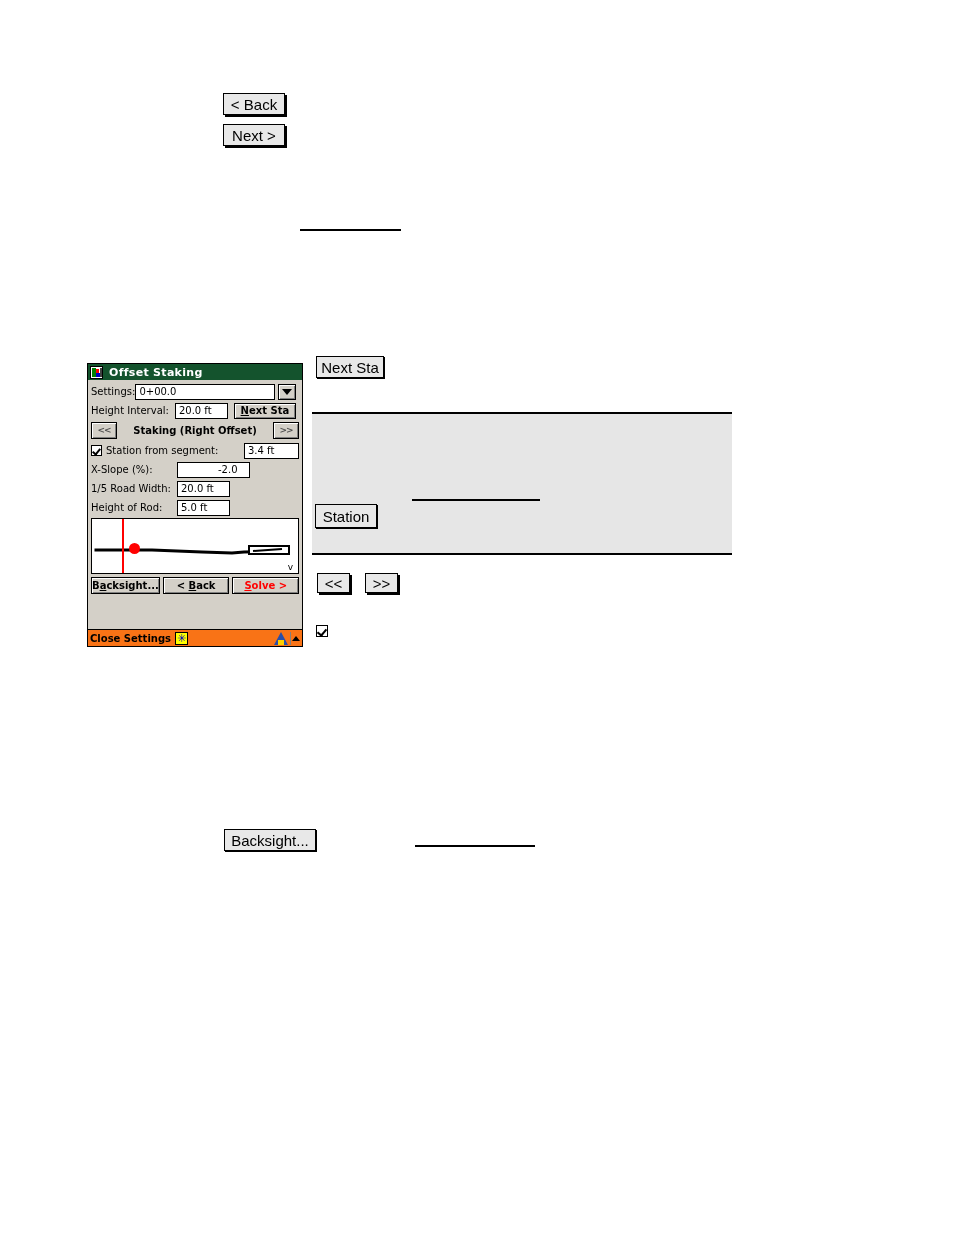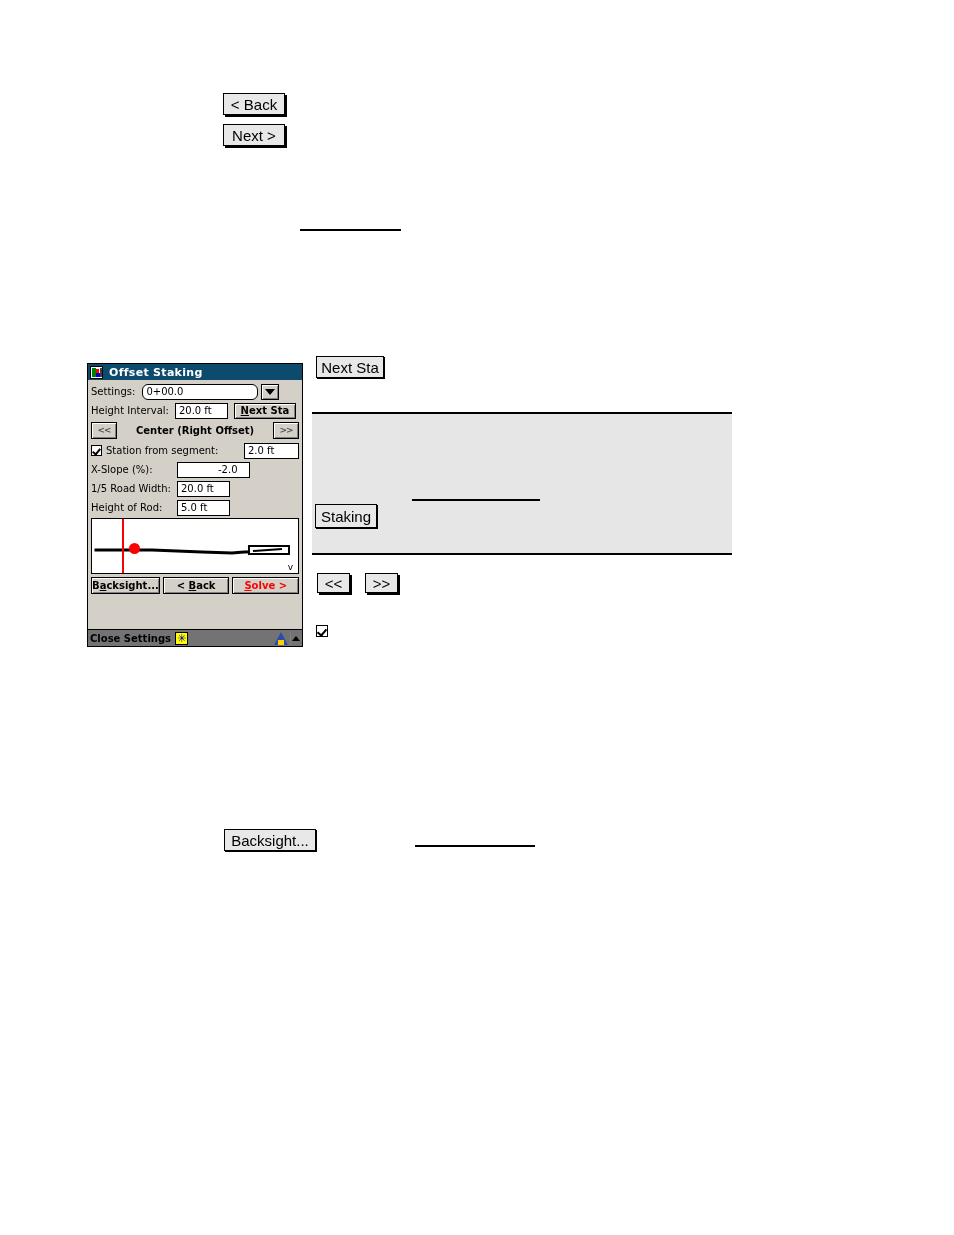--- a/index.html
+++ b/index.html
@@ -84,21 +84,21 @@
     box-sizing: border-box;
     font-family: "DejaVu Sans", sans-serif;
     font-size: 10px;
     color: #000000;
     overflow: hidden;
   }
 
   
   .titlebar {
     height: 16px;
-    background: #0c4a6e;
+    background: #14532d;
     display: flex;
     align-items: center;
     padding-left: 2px;
     box-sizing: border-box;
   }
   .title-icon {
     width: 13px;
     height: 13px;
     background: #ffffff;
     border: 1px solid #000000;
@@ -287,21 +287,21 @@
   .solve { color: #ff0000 !important; }
   .u { text-decoration: underline; }
 
   
   .taskbar {
     position: absolute;
     left: 0;
     bottom: 0;
     width: 100%;
     height: 17px;
-    background: #737373;
+    background: #f97316;
     border-top: 1px solid #000000;
     display: flex;
     align-items: center;
     box-sizing: border-box;
     padding: 0 2px;
   }
   .taskbar-label {
     font-family: "DejaVu Sans", sans-serif;
     font-size: 10px;
     font-weight: bold;
@@ -375,21 +375,21 @@
 
 <div class="rule" style="left:300px; top:229px; width:101px;"></div>
 
 <div class="doc-btn flat" style="left:316px; top:356px; width:68px; height:22px;">
   <span>Next Sta</span>
 </div>
 
 <div class="gray-block" style="left:312px; top:412px; width:420px; height:143px;">
   <div class="rule" style="left:100px; top:85px; width:128px;"></div>
   <div class="doc-btn flat" style="left:2px; top:500px; width:62px; height:24px; position:absolute; top:90px; left:3px;">
-    <span>Staking</span>
+    <span>Station</span>
   </div>
 </div>
 
 <div class="doc-btn" style="left:317px; top:573px; width:33px; height:20px;">
   <span>&lt;&lt;</span>
 </div>
 
 <div class="doc-btn" style="left:365px; top:573px; width:33px; height:20px;">
   <span>&gt;&gt;</span>
 </div>
@@ -411,21 +411,21 @@
         <i class="ti-c"></i>
         <i class="ti-d"></i>
     </div>
     <div class="title-text">Offset Staking</div>
   </div>
 
   <div class="pda-body">
 
     <div class="row">
       <div class="lbl">Settings:</div>
-      <div class="field" style="width:116px; margin-left:7px;border-radius:6px;">
+      <div class="field" style="width:140px; ">
         <span>0+00.0</span>
       </div>
       <div class="ddbtn" style="margin-left:3px;">
         <span></span>
       </div>
     </div>
 
     <div class="row">
       <div class="lbl">Height Interval:</div>
       <div class="field" style="width:53px; margin-left:6px;">
@@ -433,31 +433,31 @@
       </div>
       <div class="pbtn" style="width:62px; margin-left:6px;">
         <span><span class="u">N</span><span>ext Sta</span></span>
       </div>
     </div>
 
     <div class="seg-row">
       <div class="pbtn arrow" style="width:26px; height:17px;">
         <span>&lt;&lt;</span>
       </div>
-      <div class="seg-title">Center (Right Offset)</div>
+      <div class="seg-title">Staking (Right Offset)</div>
       <div class="pbtn arrow" style="width:26px; height:17px;">
         <span>&gt;&gt;</span>
       </div>
     </div>
 
     <div class="row">
       <div class="pchk"></div>
       <div class="lbl">Station from segment:</div>
       <div class="field" style="width:55px; margin-left:auto;">
-        <span>2.0 ft</span>
+        <span>3.4 ft</span>
       </div>
     </div>
 
     <div class="row">
       <div class="lbl" style="width:86px;">X-Slope (%):</div>
       <div class="field" style="width:73px;padding-left:40px;">
         <span>-2.0</span>
       </div>
     </div>
 

